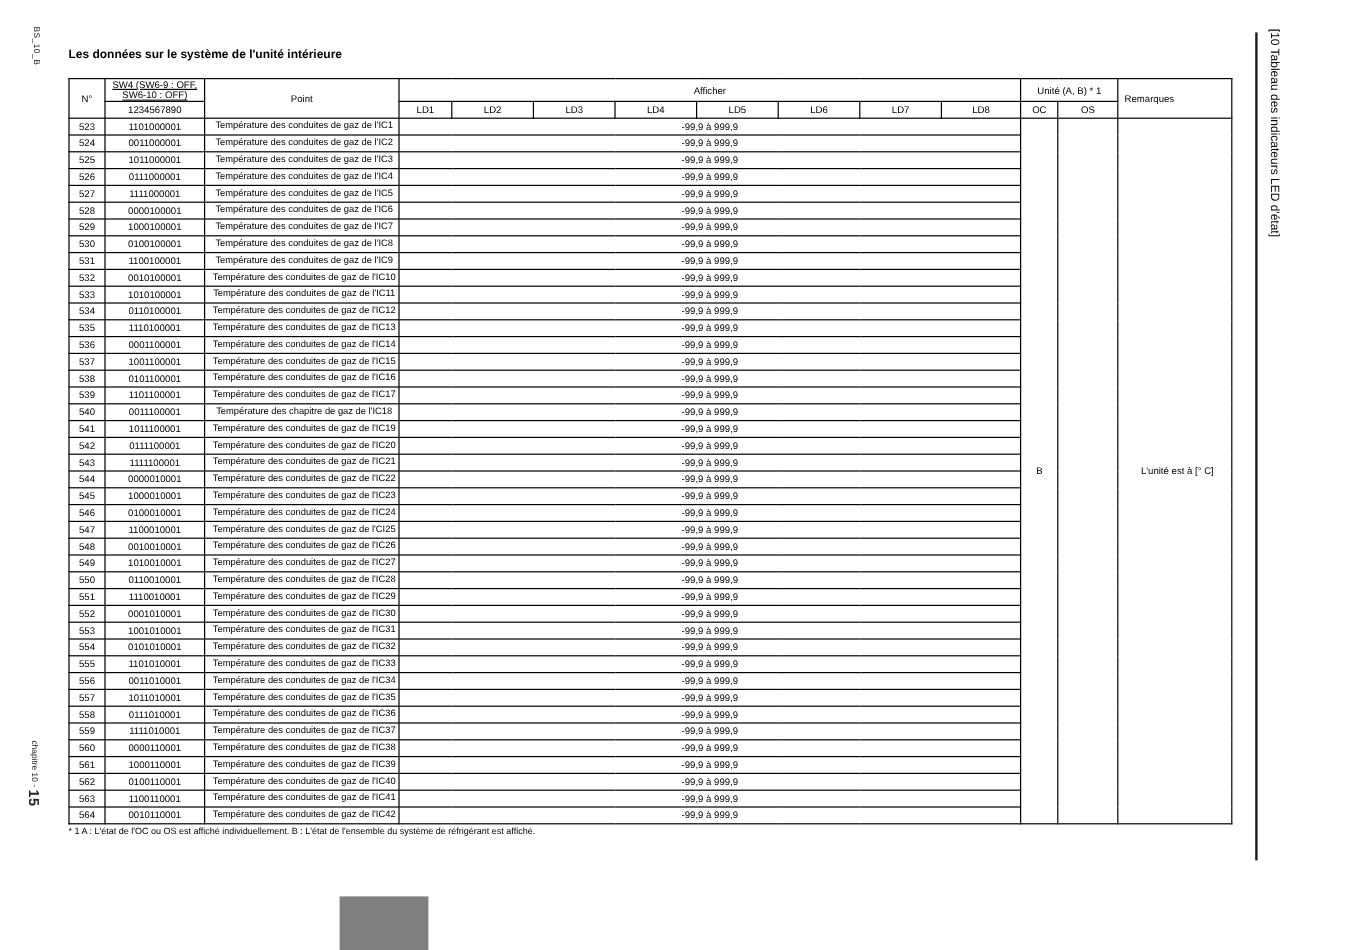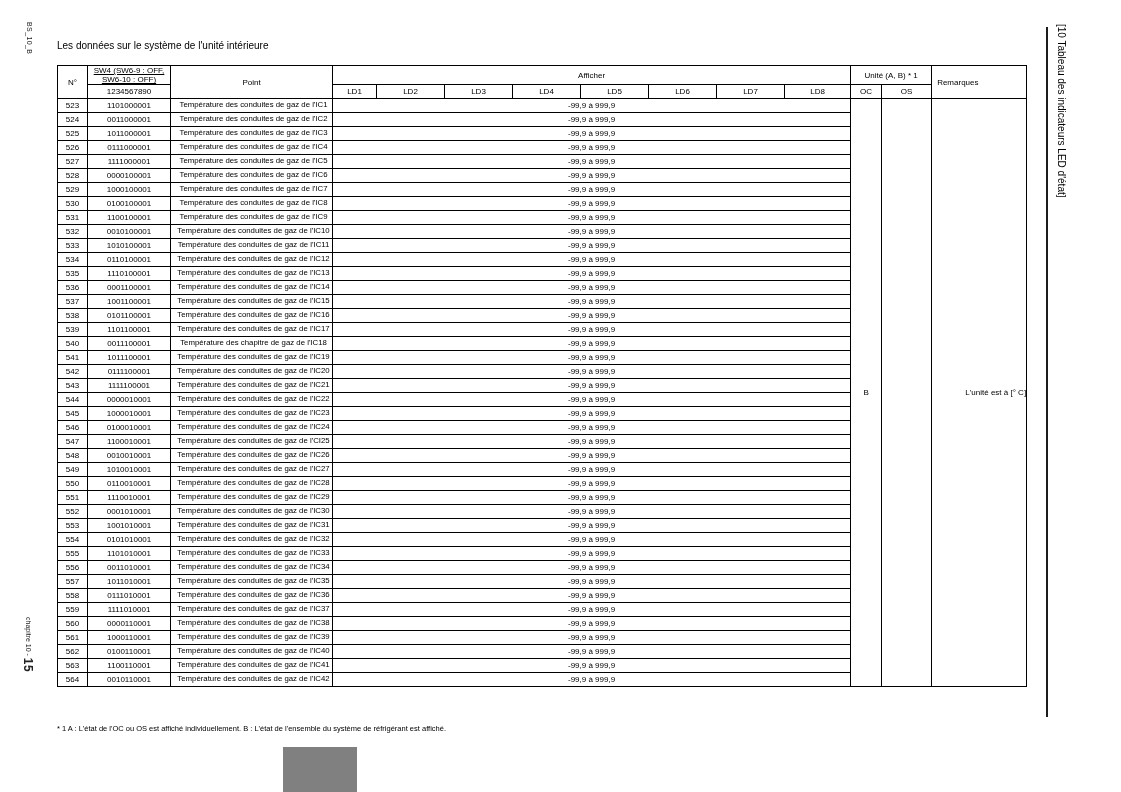--- a/index.html
+++ b/index.html
@@ -13,43 +13,43 @@
     overflow: hidden;
   }
   
   .vtext { writing-mode: vertical-rl; white-space: nowrap; }
   .side-left-top { position: absolute; left: 26px; top: 22px; font-size: 7px; letter-spacing: .4px; color:#222; }
   .side-left-bottom { position: absolute; left: 21px; top: 617px; font-size: 7px; color:#222; }
   .side-left-bottom .pg { font-size: 12px; font-weight: bold; letter-spacing: .5px; }
   .side-right { position: absolute; left: 1056px; top: 24px; font-size: 10px; }
   .vrule { position: absolute; left: 1046px; top: 27px; width: 2px; height: 690px; background: #1c1c1c; }
 
-  .doc-title { position: absolute; left: 57px; top: 40px; font-size: 10px; font-weight: normal; }
+  .doc-title { position: absolute; left: 57px; top: 40px; font-size: 10px; font-weight: bold; }
 
   table.main {
     position: absolute; left: 57px; top: 65px;
     border-collapse: collapse; table-layout: fixed; width: 970px;
   }
   .main th, .main td {
     border: 1px solid #000;
     font-size: 8px; font-weight: normal;
     padding: 0; margin: 0;
     text-align: center; vertical-align: middle;
     line-height: 1.15;
     overflow: hidden; white-space: nowrap;
   }
   .main thead tr.h1 th { height: 18px; }
   .main thead tr.h2 th { height: 13px; }
   .main td { height: 13px; }
   .main td.point { text-align: center; padding-left: 4px; font-size: 7.8px; }
   .main th.remh { text-align: left; padding-left: 5px; }
-  .main td.remark { text-align: right; padding-left: 4px; }
+  .main td.remark { text-align: center; padding-left: 4px; }
   .main th.sw4h div { line-height: 1.15; text-decoration: underline; }
 
-  .footnote { position: absolute; left: 57px; top: 688px; font-size: 7.5px; margin-top: 36px; }
+  .footnote { position: absolute; left: 57px; top: 688px; font-size: 7.5px; }
 
   .gray-block { position: absolute; left: 283px; top: 747px; width: 74px; height: 45px; background: #808080; }
   .bottom-heading { position: absolute; left: 366px; top: 756px; font-size: 12.5px; font-weight: bold; }
 </style>
 </head>
 <body>
 
 <div class="page">
 
   <div class="vtext side-left-top">BS_10_B</div>

